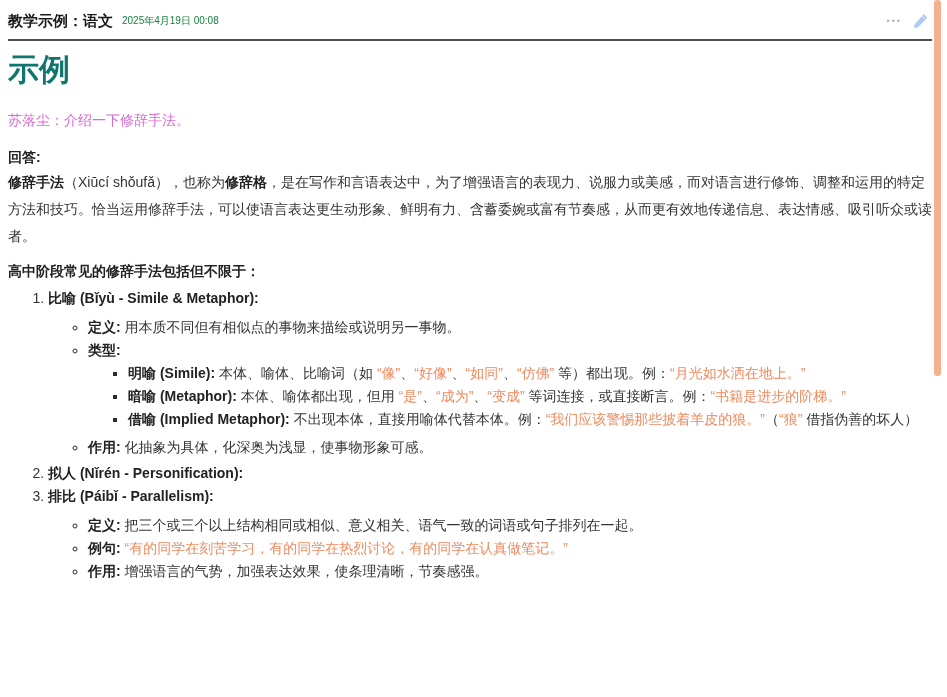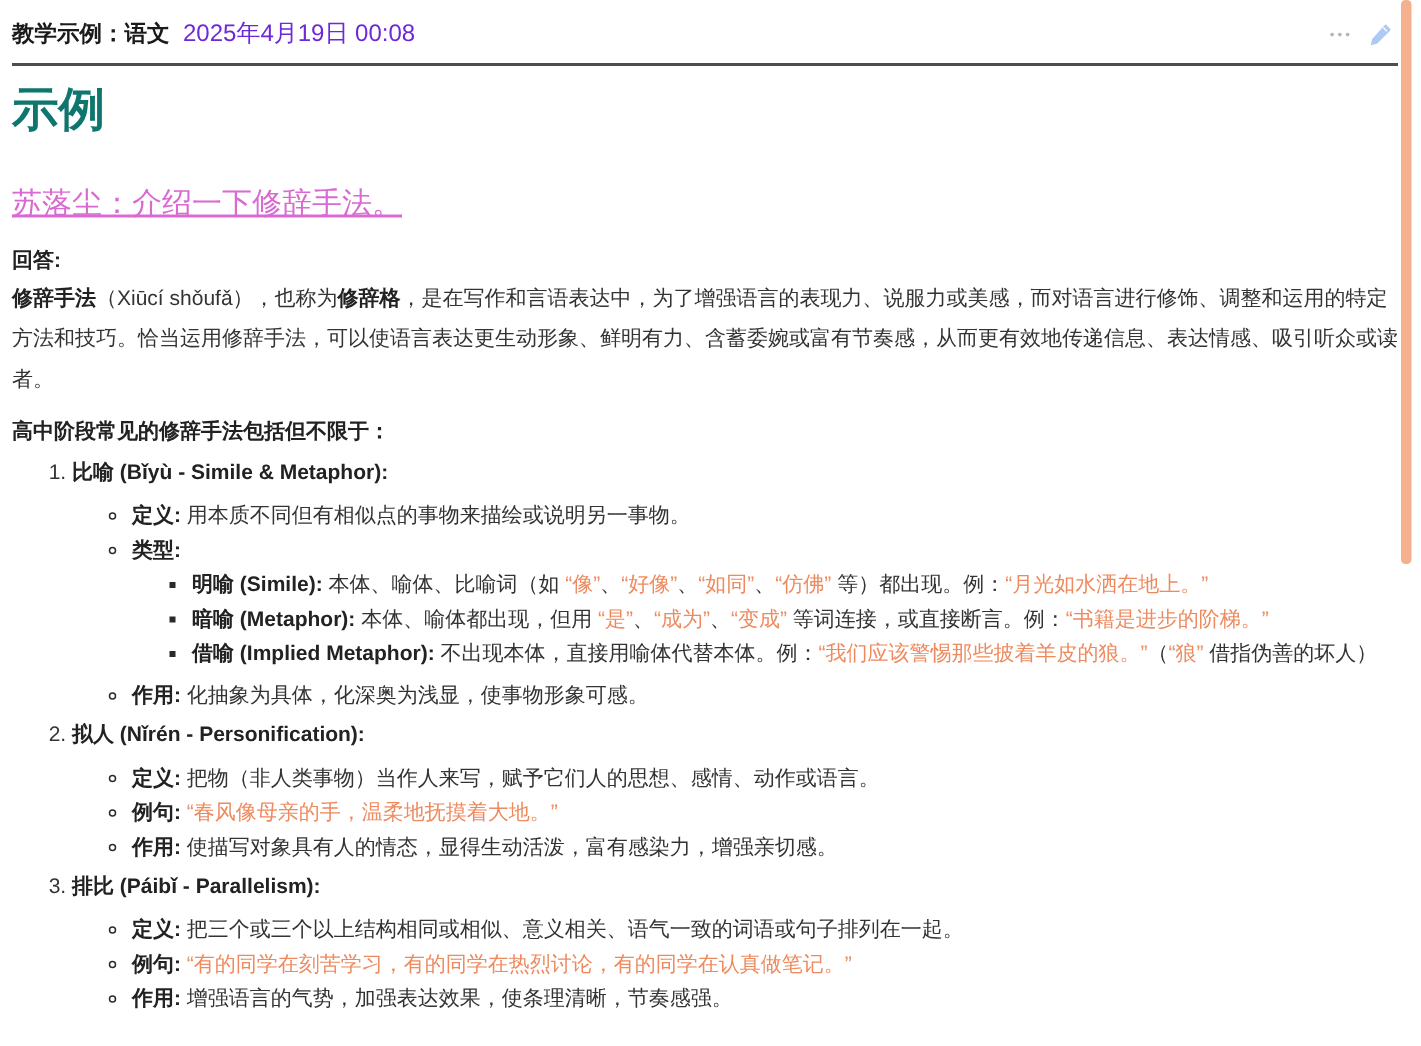--- a/index.html
+++ b/index.html
@@ -29,22 +29,22 @@
   }
   .note-title {
     margin: 0;
     font-size: 15px;
     font-weight: bold;
     color: #1a1a1a;
     line-height: 18px;
   }
   .note-date {
     margin-left: 9px;
-    font-size: 16px;
-    color: #6d28d9;
+    font-size: 10px;
+    color: #15803d;
   }
   .header-actions {
     margin-left: auto;
     display: flex;
     align-items: center;
     gap: 10px;
   }
   .more-icon {
     color: #b4b4b4;
     font-size: 9px;
@@ -57,25 +57,24 @@
   .intro { margin: 16px 0 0; font-size: 14px; line-height: 20px; }
   h1.section-heading {
     margin: 12px 0 24px;
     font-size: 31px;
     line-height: 34px;
     font-weight: bold;
     color: #0f766e;
   }
   .question-link {
     display: inline-block;
-    margin: 14px 0 18px;
-    font-size: 20px;
+    margin: 0 0 18px;
+    font-size: 14px;
     line-height: 16px;
     color: var(--link-pink, #d96ad2);
-    text-decoration: underline;
     cursor: pointer;
   }
   .answer-label { margin: 0; font-size: 14px; line-height: 23px; font-weight: bold; color: #222; }
   .definition-paragraph { margin: 0 0 10px; font-size: 14px; line-height: 27px; }
   .list-intro { margin: 0 0 4px; font-size: 14px; line-height: 23px; font-weight: bold; color: #222; }
   .b { font-weight: bold; color: #222222; }
   .orange { color: var(--accent-orange, #ee8a5e); }
   
   ol.rhetoric-list {
     margin: 0;
@@ -154,25 +153,20 @@
               <li><span class="b">类型:</span><ul class="lvl3">
                   <li><span class="b">明喻 (Simile):</span><span> 本体、喻体、比喻词（如 </span><span class="orange">“像”</span><span>、</span><span class="orange">“好像”</span><span>、</span><span class="orange">“如同”</span><span>、</span><span class="orange">“仿佛”</span><span> 等）都出现。例：</span><span class="orange">“月光如水洒在地上。”</span></li>
                   <li><span class="b">暗喻 (Metaphor):</span><span> 本体、喻体都出现，但用 </span><span class="orange">“是”</span><span>、</span><span class="orange">“成为”</span><span>、</span><span class="orange">“变成”</span><span> 等词连接，或直接断言。例：</span><span class="orange">“书籍是进步的阶梯。”</span></li>
                   <li><span class="b">借喻 (Implied Metaphor):</span><span> 不出现本体，直接用喻体代替本体。例：</span><span class="orange">“我们应该警惕那些披着羊皮的狼。”</span><span>（</span><span class="orange">“狼”</span><span> 借指伪善的坏人）</span></li>
                 </ul></li>
               <li><span class="b">作用:</span><span> 化抽象为具体，化深奥为浅显，使事物形象可感。</span></li>
             </ul>
           </li>
           <li>
             <p class="li-title"><span class="b">拟人 (Nǐrén - Personification):</span></p>
-            <ul class="lvl2">
-              <li><span class="b">定义:</span><span> 把物（非人类事物）当作人来写，赋予它们人的思想、感情、动作或语言。</span></li>
-              <li><span class="b">例句:</span><span> </span><span class="orange">“春风像母亲的手，温柔地抚摸着大地。”</span></li>
-              <li><span class="b">作用:</span><span> 使描写对象具有人的情态，显得生动活泼，富有感染力，增强亲切感。</span></li>
-            </ul>
           </li>
           <li>
             <p class="li-title"><span class="b">排比 (Páibǐ - Parallelism):</span></p>
             <ul class="lvl2">
               <li><span class="b">定义:</span><span> 把三个或三个以上结构相同或相似、意义相关、语气一致的词语或句子排列在一起。</span></li>
               <li><span class="b">例句:</span><span> </span><span class="orange">“有的同学在刻苦学习，有的同学在热烈讨论，有的同学在认真做笔记。”</span></li>
               <li><span class="b">作用:</span><span> 增强语言的气势，加强表达效果，使条理清晰，节奏感强。</span></li>
             </ul>
           </li>
         </ol>

